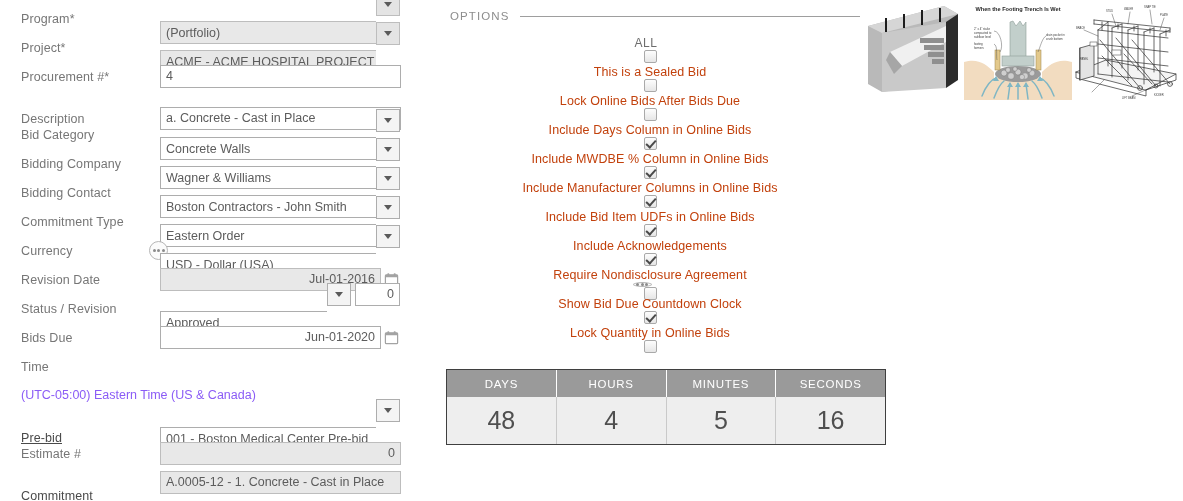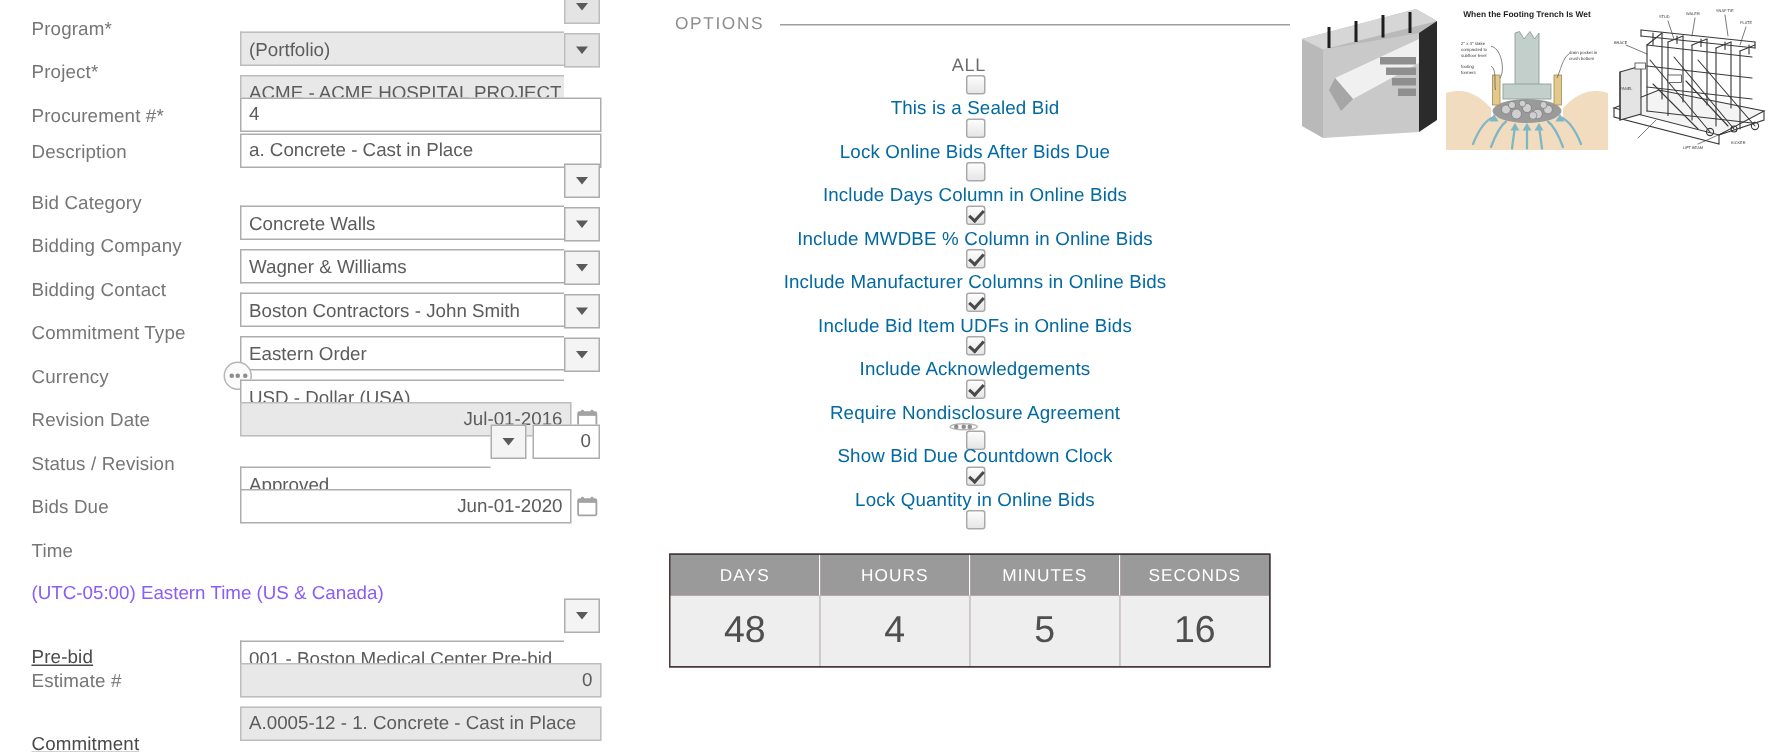--- a/index.html
+++ b/index.html
@@ -162,21 +162,21 @@
     left: 8px;
     width: 404px;
     height: 20px;
     display: flex;
     align-items: center;
     flex-direction: column;
   }
   .olabel {
     flex: 1;
     font-size: 12.5px;
-    color: #0369a1;
+    color: #c2410c;
     white-space: nowrap;
     letter-spacing: .1px;
   }
   .olabel.all {
     text-align: right;
     font-size: 12px;
     color: #6d6d6d;
     letter-spacing: .5px;
     padding-right: 8px;
   }
@@ -199,21 +199,21 @@
   }
   .orow .dots-inline {
     position: relative;
     margin-right: 16px;
   }
 
   
   #countdown {
     position: absolute;
     left: 446px; top: 369px;
-    width: 401px; height: 76px;
+    width: 440px; height: 76px;
     border: 1px solid #3f3f3f;
     display: flex;
     flex-direction: column;
     background: #7f1d1d;
   }
   #cd-head, #cd-body { display: flex; flex: 1; }
   #cd-head { flex: 0 0 27px; }
   .cd-h {
     flex: 1;
     background: #9a9a9a;
@@ -277,21 +277,21 @@
       </div>
     </div>
 
     <div class="frow" style="top:62px">
       <div class="flabel">Procurement #*</div>
       <div class="fctl">
         <div class="inp txt-full">4</div>
       </div>
     </div>
 
-    <div class="frow" style="top:86px">
+    <div class="frow" style="top:104px">
       <div class="flabel">Description</div>
       <div class="fctl">
         <div class="inp txt-full">a. Concrete - Cast in Place</div>
       </div>
     </div>
 
     <div class="frow" style="top:120px">
       <div class="flabel">Bid Category</div>
       <div class="fctl">
         <div class="ddbox">

